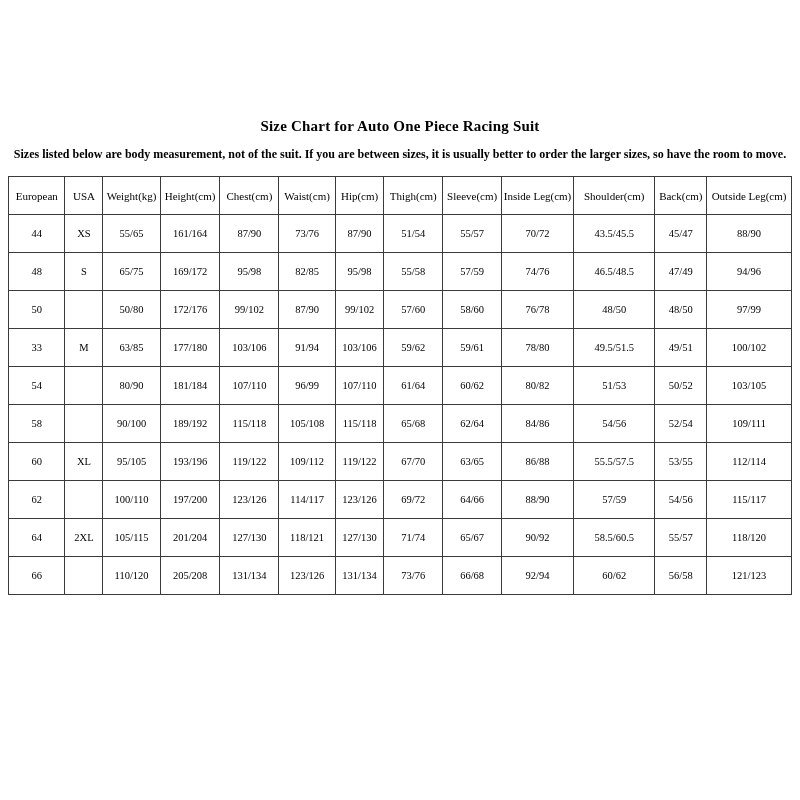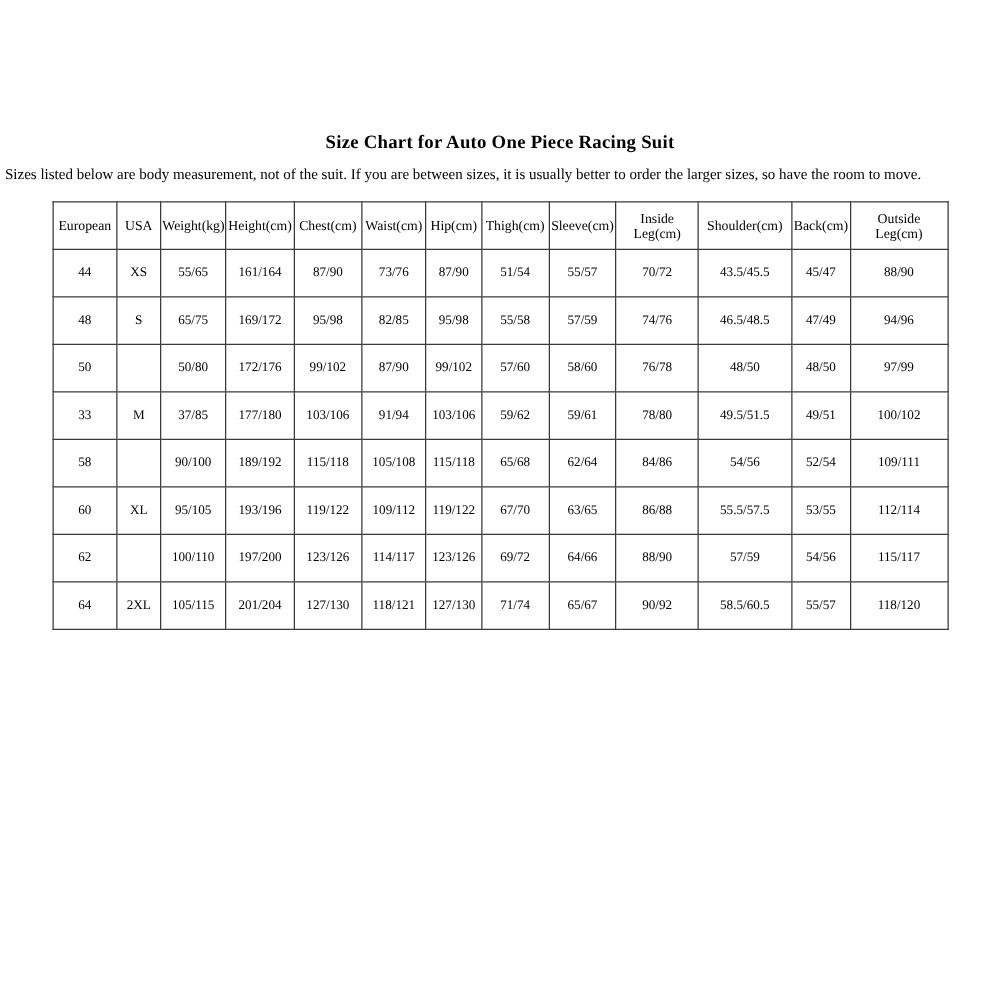--- a/index.html
+++ b/index.html
@@ -13,34 +13,35 @@
     -webkit-font-smoothing: antialiased;
   }
   .page {
     width: 800px;
     height: 800px;
     box-sizing: border-box;
     padding-top: 106px;
     overflow: hidden;
   }
   .title {
-    margin: 0;
+    margin: 12px;
     text-align: center;
     font-size: 15px;
     font-weight: bold;
     letter-spacing: 0.2px;
   }
   .subtitle {
     margin: 9px 4px 0 4px;
+    text-align: center;
     font-size: 12px;
-    font-weight: normal;
+    font-weight: bold;
     white-space: nowrap;
   }
   table.size-table {
-    width: 717px;
+    width: 784px;
     margin: 14px auto 0 auto;
     border-collapse: collapse;
     table-layout: fixed;
   }
   table.size-table th,
   table.size-table td {
     border: 1px solid #3a3a3a;
     text-align: center;
     vertical-align: middle;
     height: 37px;
@@ -134,31 +135,46 @@
           <td>57/60</td>
           <td>58/60</td>
           <td>76/78</td>
           <td>48/50</td>
           <td>48/50</td>
           <td>97/99</td>
         </tr>
         <tr>
           <td>33</td>
           <td>M</td>
-          <td>37/85</td>
+          <td>63/85</td>
           <td>177/180</td>
           <td>103/106</td>
           <td>91/94</td>
           <td>103/106</td>
           <td>59/62</td>
           <td>59/61</td>
           <td>78/80</td>
           <td>49.5/51.5</td>
           <td>49/51</td>
           <td>100/102</td>
+        </tr>
+        <tr>
+          <td>54</td>
+          <td></td>
+          <td>80/90</td>
+          <td>181/184</td>
+          <td>107/110</td>
+          <td>96/99</td>
+          <td>107/110</td>
+          <td>61/64</td>
+          <td>60/62</td>
+          <td>80/82</td>
+          <td>51/53</td>
+          <td>50/52</td>
+          <td>103/105</td>
         </tr>
         <tr>
           <td>58</td>
           <td></td>
           <td>90/100</td>
           <td>189/192</td>
           <td>115/118</td>
           <td>105/108</td>
           <td>115/118</td>
           <td>65/68</td>
@@ -206,15 +222,30 @@
           <td>127/130</td>
           <td>118/121</td>
           <td>127/130</td>
           <td>71/74</td>
           <td>65/67</td>
           <td>90/92</td>
           <td>58.5/60.5</td>
           <td>55/57</td>
           <td>118/120</td>
         </tr>
+        <tr>
+          <td>66</td>
+          <td></td>
+          <td>110/120</td>
+          <td>205/208</td>
+          <td>131/134</td>
+          <td>123/126</td>
+          <td>131/134</td>
+          <td>73/76</td>
+          <td>66/68</td>
+          <td>92/94</td>
+          <td>60/62</td>
+          <td>56/58</td>
+          <td>121/123</td>
+        </tr>
       </tbody>
   </table>
 </div>
 
 </body></html>

